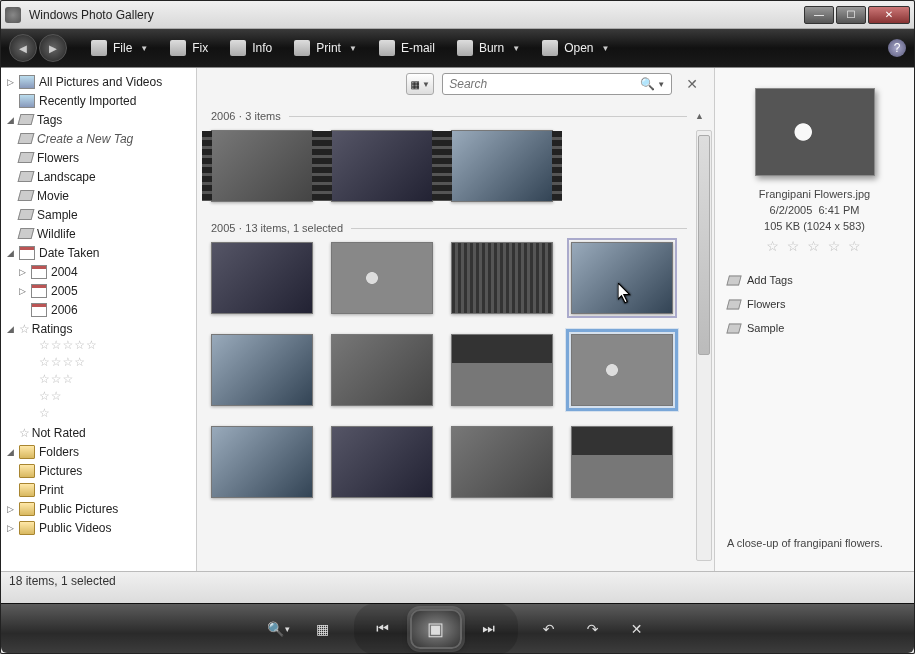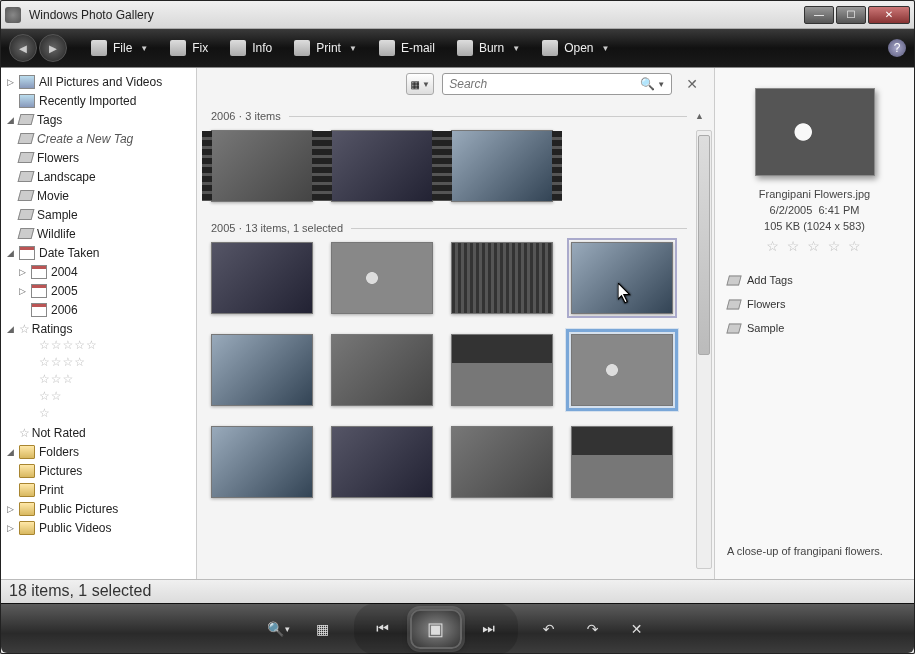--- a/index.html
+++ b/index.html
@@ -74,21 +74,21 @@
 
 .infopanel { width:200px; background:#f8f8f8; border-left:1px solid #ccc; padding:20px 12px 8px; font-size:11px; color:#333; display:flex; flex-direction:column;}
 .preview { width:120px; height:88px; margin:0 auto 10px; border:1px solid #888; background:radial-gradient(circle at 40% 50%, #f8f8f8 0 10%, #555 11% 100%); box-shadow:2px 3px 6px rgba(0,0,0,0.4);}
 .info-line { text-align:center; margin:2px 0; color:#444;}
 .info-stars { text-align:center; color:#bbb; letter-spacing:2px; font-size:14px; margin:4px 0 14px;}
 .addtag { display:flex; align-items:center; gap:6px; margin:6px 0; cursor:pointer; color:#333;}
 .addtag .ticon { transform:skewX(-15deg) scale(0.9);}
 .caption { margin-top:auto; color:#444; font-size:11px; padding:8px 0 14px; }
 
 
-.statusbar { height:24px; background:linear-gradient(#f0f0f0,#dcdcdc); border-top:1px solid #bbb; font-size:16px; color:#333; padding:2px 8px;}
+.statusbar { height:32px; background:linear-gradient(#f0f0f0,#dcdcdc); border-top:1px solid #bbb; font-size:12px; color:#333; padding:2px 8px;}
 
 
 .controlbar { height:50px; background:linear-gradient(#5c5c5c,#2a2a2a 60%,#3c3c3c); display:flex; align-items:center; justify-content:center; gap:18px; border-top:1px solid #111; border-radius:0 0 6px 6px;}
 .cbtn { width:26px; height:26px; color:#ddd; display:flex; align-items:center; justify-content:center; font-size:14px; cursor:pointer; border-radius:4px;}
 .cbtn.big { width:52px; height:40px; border-radius:10px; background:radial-gradient(#888,#333); border:2px solid #666; box-shadow:0 0 0 3px rgba(255,255,255,0.15), 0 2px 6px rgba(0,0,0,0.5); font-size:18px;}
 .csection { display:flex; align-items:center; gap:14px; padding:6px 16px; background:rgba(0,0,0,0.15); border-radius:22px;}
 .cursor { position:absolute; width:14px; height:20px; pointer-events:none; z-index:50;}
 .cursor svg { filter:drop-shadow(0 0 1px #000);}
 </style>
 </head>

